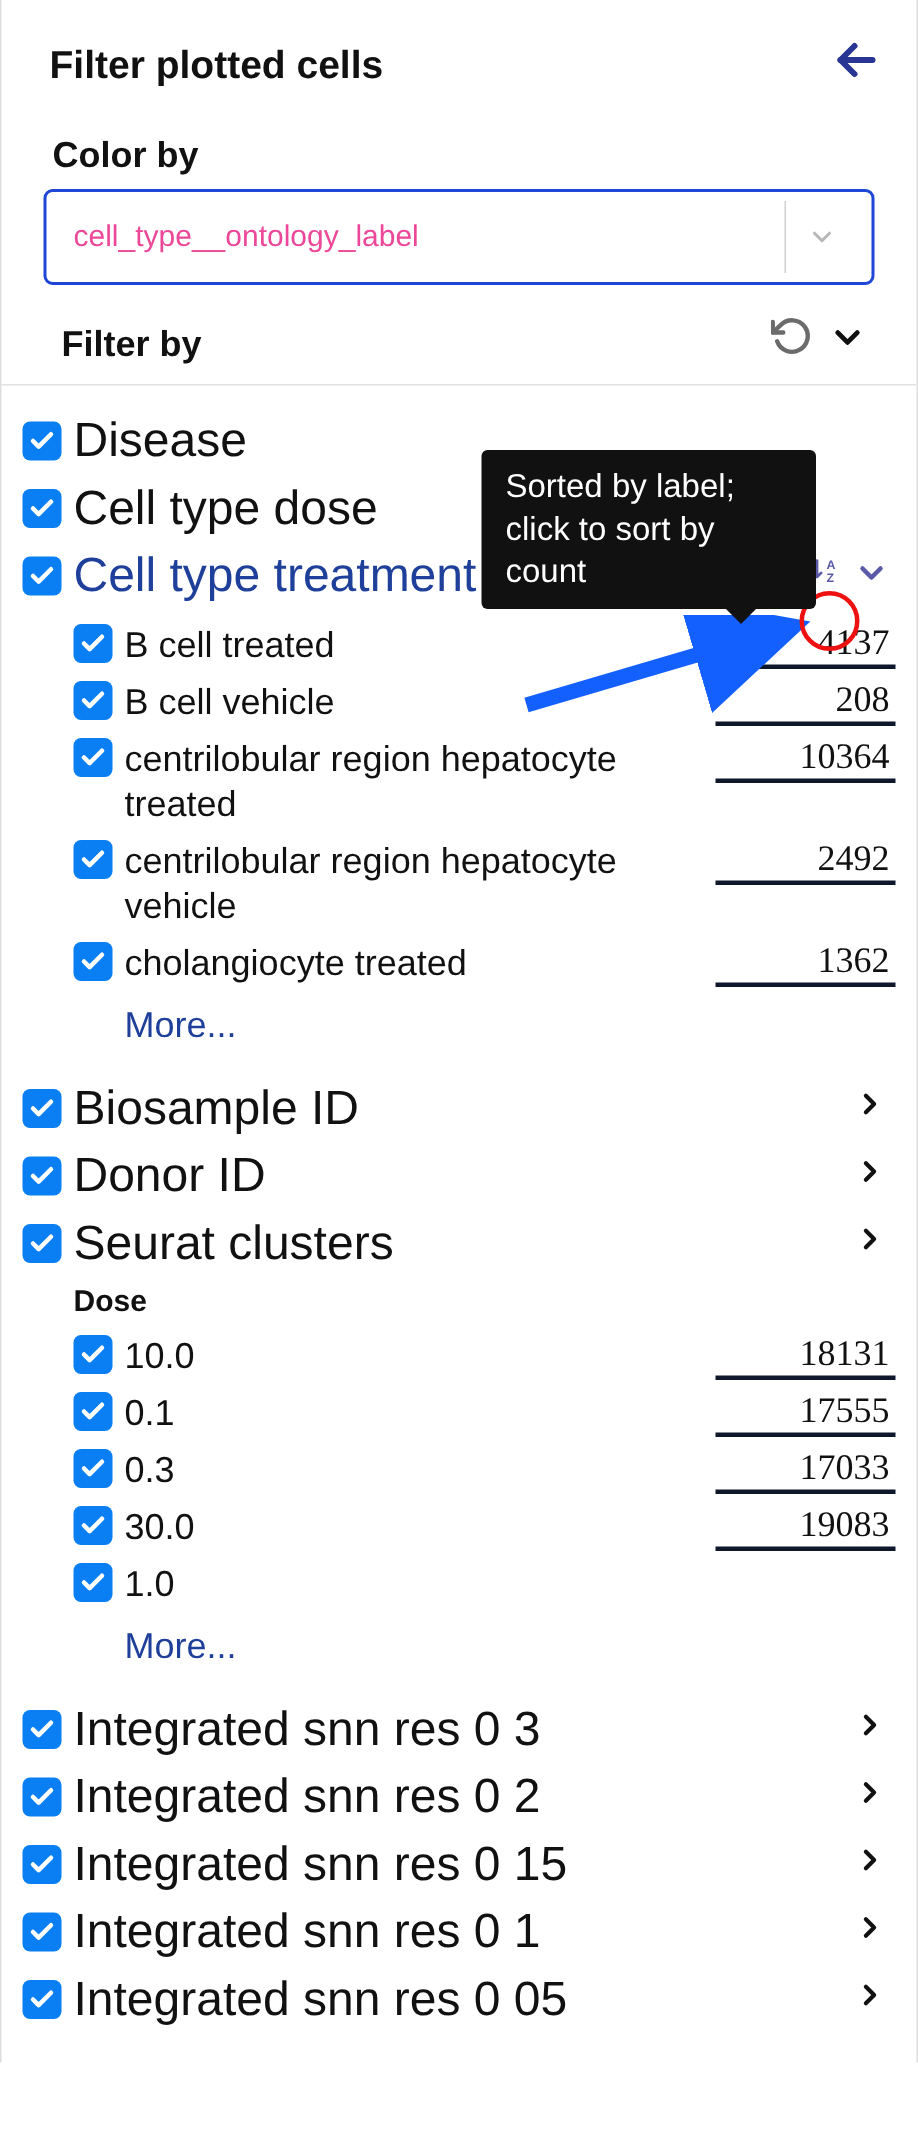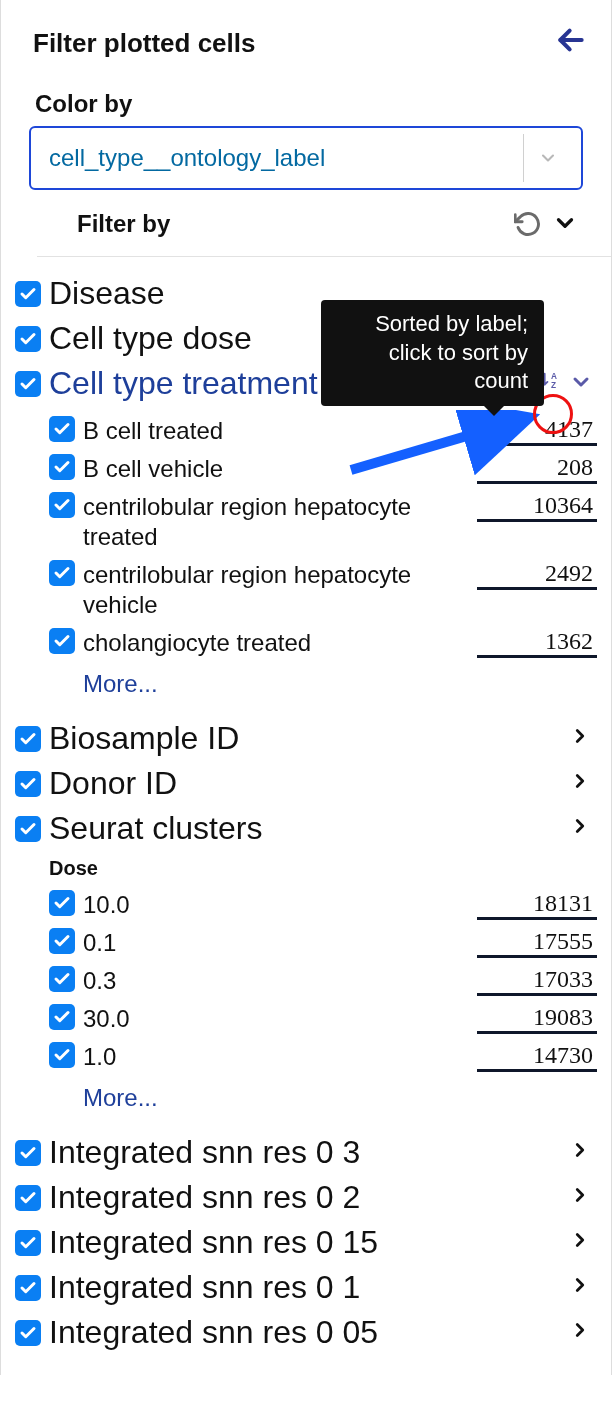--- a/index.html
+++ b/index.html
@@ -33,36 +33,35 @@
   }
   .select-wrap {
     margin: 0 28px 16px 28px;
     border: 2px solid #1e47d8;
     border-radius: 6px;
     height: 64px;
     display: flex;
     align-items: center;
     padding: 0 10px 0 18px;
   }
-  .select-value { flex: 1; font-size: 24px; color: #0369a1; }
+  .select-value { flex: 1; font-size: 20px; color: #ec4899; }
   .select-caret {
     width: 48px;
     height: 48px;
     border-left: 1px solid #d0d0d0;
     display: flex;
     align-items: center;
     justify-content: center;
     color: #b8b8b8;
   }
   .filterby-row {
     display: flex;
-    align-items: flex-start;
+    align-items: flex-end;
     padding: 4px 33px 12px 40px;
     border-bottom: 1px solid #e2e2e2;
-    margin-left: 36px;
   }
   .filterby-label { font-weight: 700; font-size: 24px; flex: 1; }
   .reset-icon { color: #6b6b6b; margin-right: 10px; }
   .chev-black { color: #111; }
 
   .filters { padding: 14px 14px 0 14px; }
 
   .group-row {
     display: flex;
     align-items: center;
@@ -127,21 +126,21 @@
 
   .tooltip {
     position: absolute;
     top: 300px;
     left: 320px;
     background: #111;
     color: #fff;
     font-size: 22px;
     padding: 10px 16px;
     border-radius: 4px;
-    text-align: right;
+    text-align: left;
     width: 223px;
     line-height: 1.3;
     z-index: 10;
   }
   .tooltip::after {
     content: "";
     position: absolute;
     bottom: -10px;
     right: 40px;
     border: 10px solid transparent;
@@ -382,21 +381,20 @@
       <span class="sub-label">30.0</span>
       <span class="count-cell bar">19083</span>
     </div>
     <div class="sub-row">
       <span class="checkbox">
           <svg viewBox="0 0 24 24" fill="none" stroke="currentColor" stroke-width="4" stroke-linecap="round" stroke-linejoin="round">
             <polyline points="20 6 9 17 4 12"></polyline>
           </svg>
         </span>
       <span class="sub-label">1.0</span>
-      <span class="count-cell bar">14730</span>
     </div>
     <div class="more-link">More...</div>
   </div>
 
   <div class="group-row">
     <span class="checkbox">
         <svg viewBox="0 0 24 24" fill="none" stroke="currentColor" stroke-width="4" stroke-linecap="round" stroke-linejoin="round">
           <polyline points="20 6 9 17 4 12"></polyline>
         </svg>
       </span>

